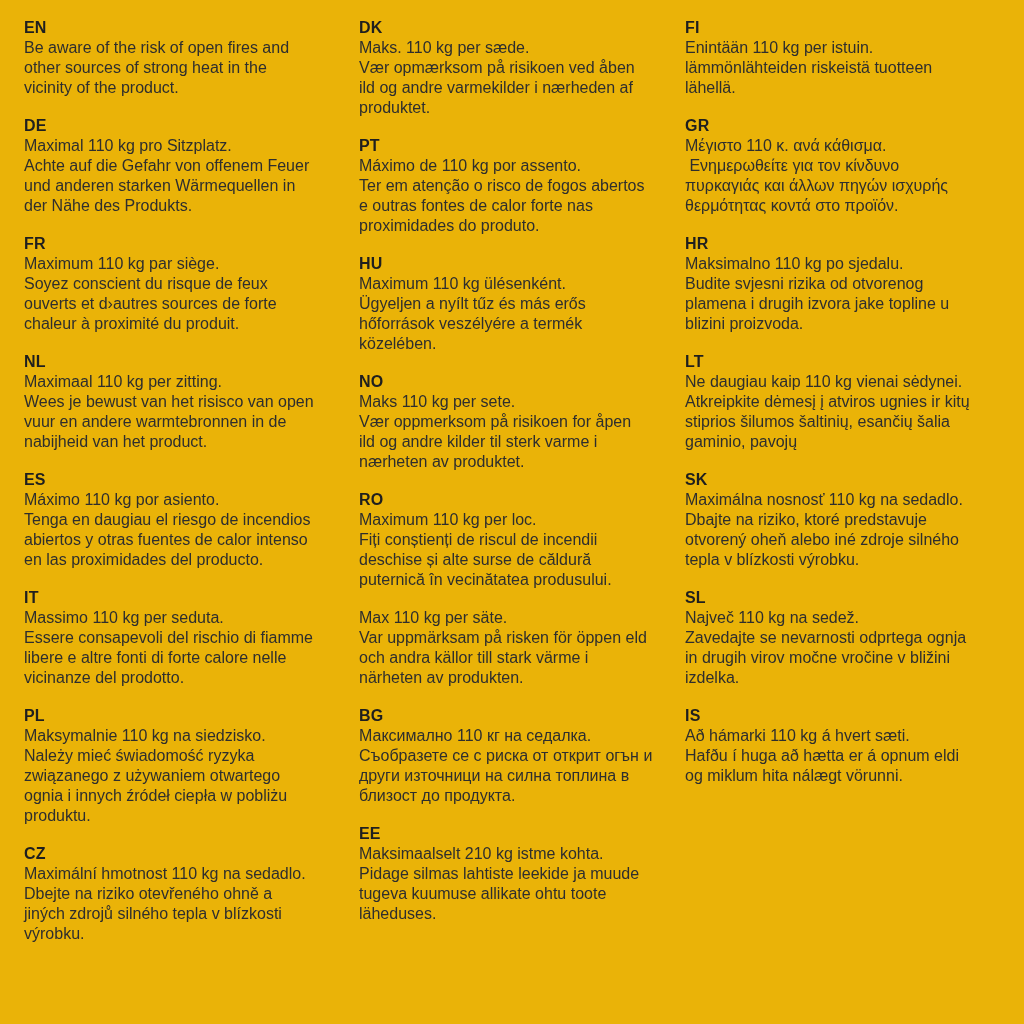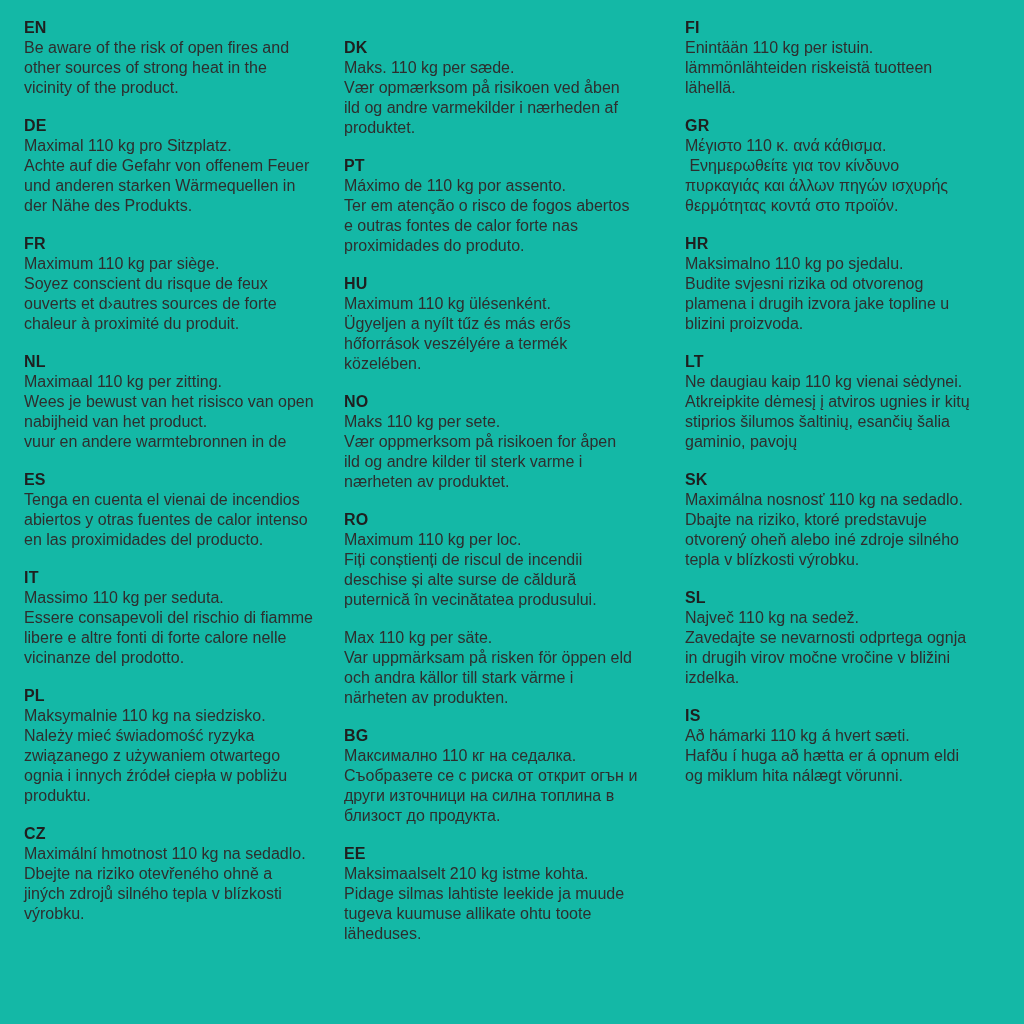--- a/index.html
+++ b/index.html
@@ -4,32 +4,32 @@
 <style>
   html, body {
     margin: 0;
     padding: 0;
     background: #ffffff;
   }
   .sheet {
     position: relative;
     width: 1024px;
     height: 1024px;
-    background: #14b8a6;
+    background: #eab308;
     font-family: "Liberation Sans", sans-serif;
     color: #2e2e2e;
     overflow: hidden;
   }
   .col {
     position: absolute;
     top: 18px;
     width: 332px;
   }
   .col-0 { left: 24px; }
-  .col-1 { left: 344px; margin-top: 20px; }
+  .col-1 { left: 359px; }
   .col-2 { left: 685px; }
   .block {
     margin: 0 0 18px 0;
   }
   .code {
     margin: 0;
     font-size: 16px;
     font-weight: 700;
     line-height: 20px;
     color: #1f1f1f;
@@ -66,26 +66,27 @@
         <h2 class="code">FR</h2>
         <p class="line">Maximum 110 kg par siège.</p>
         <p class="line">Soyez conscient du risque de feux</p>
         <p class="line">ouverts et d›autres sources de forte</p>
         <p class="line">chaleur à proximité du produit.</p>
       </section>
       <section class="block">
         <h2 class="code">NL</h2>
         <p class="line">Maximaal 110 kg per zitting.</p>
         <p class="line">Wees je bewust van het risisco van open</p>
+        <p class="line">vuur en andere warmtebronnen in de</p>
         <p class="line">nabijheid van het product.</p>
-        <p class="line">vuur en andere warmtebronnen in de</p>
       </section>
       <section class="block">
         <h2 class="code">ES</h2>
-        <p class="line">Tenga en cuenta el vienai de incendios</p>
+        <p class="line">Máximo 110 kg por asiento.</p>
+        <p class="line">Tenga en daugiau el riesgo de incendios</p>
         <p class="line">abiertos y otras fuentes de calor intenso</p>
         <p class="line">en las proximidades del producto.</p>
       </section>
       <section class="block">
         <h2 class="code">IT</h2>
         <p class="line">Massimo 110 kg per seduta.</p>
         <p class="line">Essere consapevoli del rischio di fiamme</p>
         <p class="line">libere e altre fonti di forte calore nelle</p>
         <p class="line">vicinanze del prodotto.</p>
       </section>

